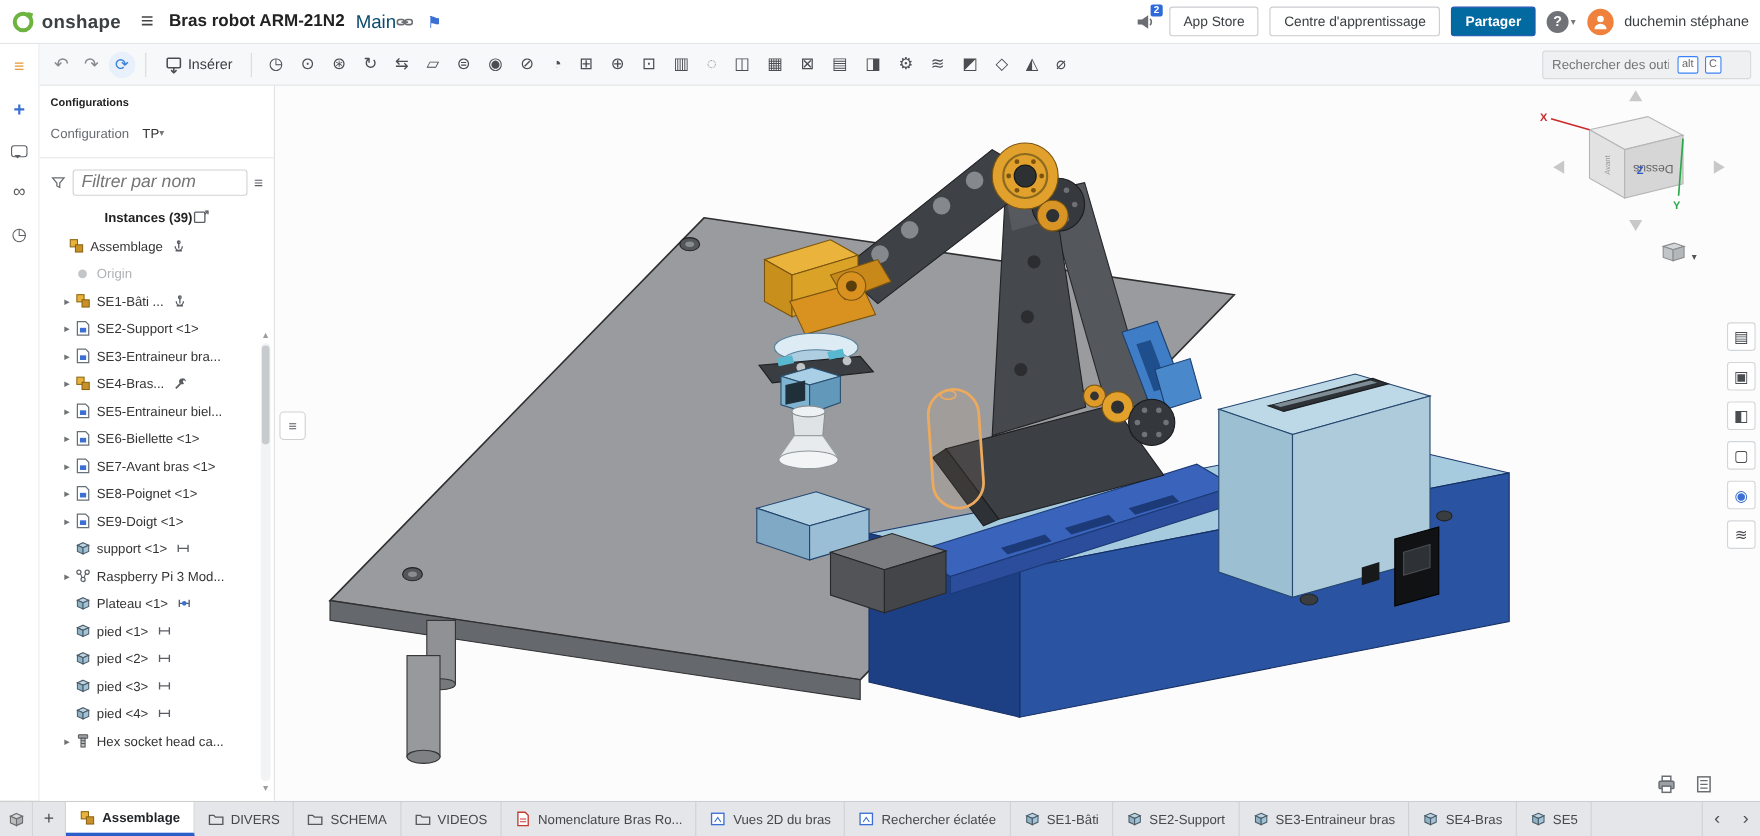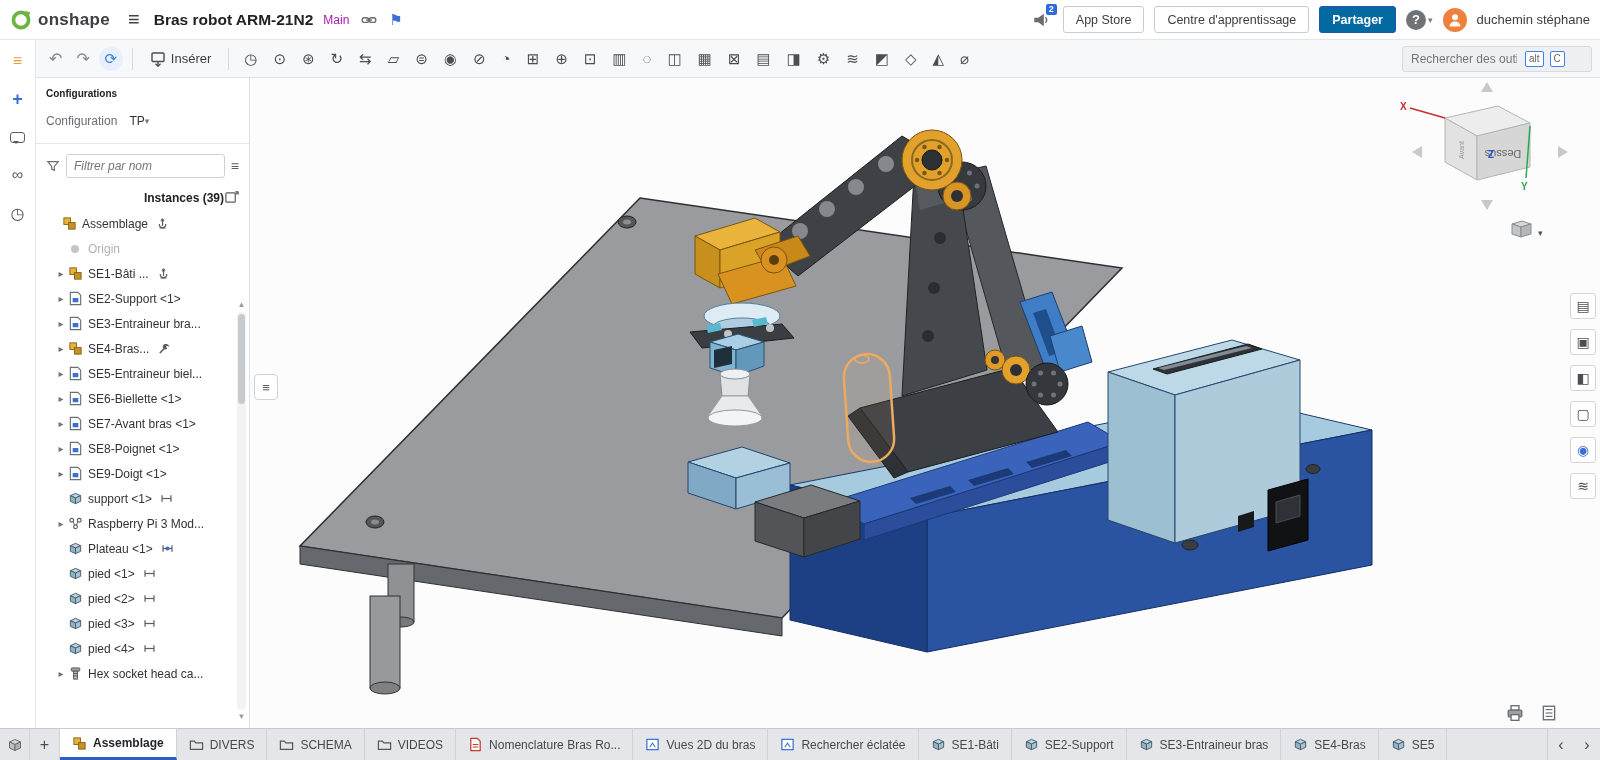--- a/index.html
+++ b/index.html
@@ -6,21 +6,21 @@
   html,body { margin:0; padding:0; }
   body { width:1600px; height:760px; font-family:"Liberation Sans", sans-serif; color:#333; background:#fff; overflow:hidden; }
   .app { width:1600px; height:760px; position:relative; display:flex; flex-direction:column; overflow:hidden; }
 
   
   .header { height:40px; background:#fff; border-bottom:1px solid #e3e4e6; display:flex; align-items:center; padding:0 10px; flex:0 0 40px; }
   .logo-wrap { display:flex; align-items:center; gap:6px; margin-right:18px; }
   .logo-text { font-size:17px; font-weight:bold; color:#3c4043; letter-spacing:0.3px; }
   .menu-glyph { font-size:20px; color:#444; margin-right:14px; cursor:pointer; }
   .doc-title { font-size:15.5px; font-weight:bold; color:#222; margin-right:10px; white-space:nowrap; }
-  .workspace { font-size:12px; color:#a21caf; margin-right:12px; }
+  .workspace { font-size:17px; color:#0c4a6e; }
   .hicon { display:inline-flex; align-items:center; margin-right:12px; }
   .flag-glyph { color:#3b6fd4; font-size:15px; }
   .header-right { margin-left:auto; display:flex; align-items:center; gap:10px; }
   .notif { position:relative; width:24px; height:24px; display:flex; align-items:center; justify-content:center; }
   .notif-badge { position:absolute; top:-4px; right:-4px; background:#2e6bd8; color:#fff; font-size:9px; font-weight:bold; padding:1px 3px; border-radius:2px; line-height:1.1; }
   .hbtn { height:27px; padding:0 12px; border:1px solid #c9ccd0; border-radius:3px; background:#fff; font-size:12.5px; color:#3c4043; display:flex; align-items:center; white-space:nowrap; cursor:pointer; }
   .hbtn-primary { background:#0369a1; border-color:#2254b4; color:#fff; font-weight:bold; }
   .help-wrap { display:flex; align-items:center; gap:2px; cursor:pointer; }
   .help-circle { width:20px; height:20px; border-radius:50%; background:#6f7377; color:#fff; font-size:13px; font-weight:bold; display:flex; align-items:center; justify-content:center; }
   .caret { font-size:9px; color:#777; }
@@ -55,23 +55,23 @@
   
   .panel { width:214px; flex:0 0 214px; background:#fff; border-right:1px solid #dfe1e3; position:relative; font-size:12px; overflow:hidden; }
   .panel-inner { padding:10px 10px 0 10px; }
   .sec-title { font-size:10px; font-weight:bold; color:#222; margin-bottom:12px; }
   .cfg-row { display:flex; align-items:center; gap:8px; margin-bottom:12px; }
   .cfg-label { color:#6a6d71; font-size:12px; }
   .cfg-select { flex:1; display:flex; align-items:center; justify-content:flex-start; padding:3px 4px; cursor:pointer; color:#333; }
   .cfg-divider { height:1px; background:#e6e7e9; margin:0 -10px 10px -10px; }
   .filter-row { display:flex; align-items:center; gap:6px; margin-bottom:12px; }
   .funnel { width:14px; height:14px; flex:0 0 14px; }
-  .filter-input { flex:1; border:1px solid #cfd2d5; border-radius:3px; height:24px; padding:0 7px; font-size:12px; font-style:italic; color:#888; outline:none; font-family:"Liberation Sans",sans-serif; min-width:0; }
+  .filter-input { flex:1; border:1px solid #cfd2d5; border-radius:3px; height:24px; padding:0 7px; font-size:16px; font-style:italic; color:#888; outline:none; font-family:"Liberation Sans",sans-serif; min-width:0; }
   .list-ic { font-size:14px; color:#5a5e63; cursor:pointer; }
-  .inst-row { display:flex; align-items:center; justify-content:flex-end; margin-bottom:6px; }
+  .inst-row { display:flex; align-items:center; justify-content:center; margin-bottom:6px; }
   .inst-title { font-weight:bold; font-size:12px; color:#222; }
   .tree { }
   .trow { display:flex; align-items:center; height:25px; padding-left:2px; cursor:pointer; white-space:nowrap; }
   .trow.child { padding-left:8px; }
   .chev { width:14px; flex:0 0 14px; font-size:10px; color:#707376; text-align:center; }
   .chev.empty { visibility:hidden; }
   .ticon { width:15px; height:15px; flex:0 0 15px; margin-right:5px; }
   .origin-dot { width:8px; height:8px; border-radius:50%; background:#c3c6c9; flex:0 0 8px; margin:0 9px 0 3px; }
   .tlabel { color:#333; overflow:hidden; text-overflow:ellipsis; }
   .tlabel.muted { color:#b0b3b6; }

